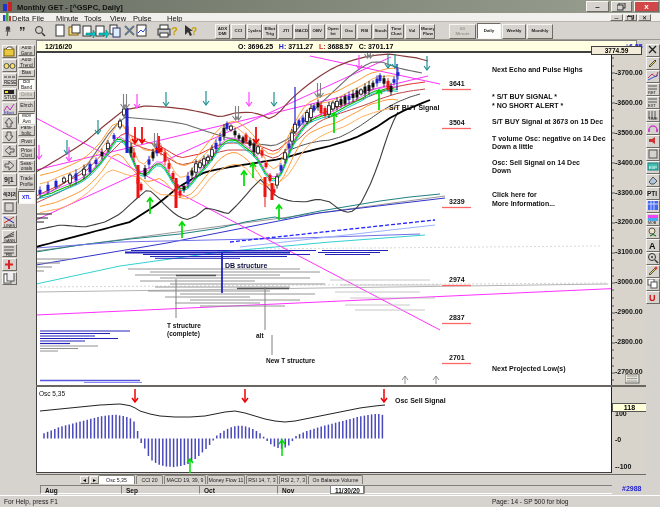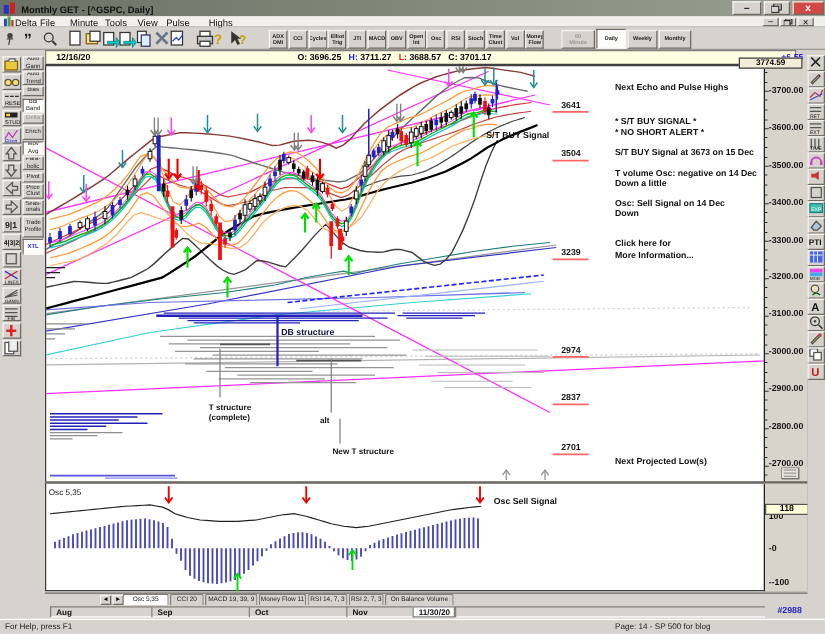--- a/index.html
+++ b/index.html
@@ -47,21 +47,21 @@
       <rect x="0" y="2" width="2.5" height="6" fill="#3344cc"></rect>
       <rect x="3" y="0" width="2.5" height="8" fill="#44aa44"></rect>
       <rect x="6" y="3" width="2" height="5" fill="#cc3333"></rect>
     </svg>
  <span style="left:12px">Delta</span>
     <span style="left:32px">File</span>
     <span style="left:56px">Minute</span>
  <span style="left:84px">Tools</span>
     <span style="left:110px">View</span>
     <span style="left:133px">Pulse</span>
- <span style="left:167px">Highs</span>
+ <span style="left:167px">Help</span>
  <div class="tbtn" style="left:610px;top:1px;width:13px;height:7px;font-size:7px">–</div>
  <div class="tbtn" style="left:624px;top:1px;width:13px;height:7px">
       <svg width="8" height="6">
         <rect x="1.5" y="0" width="5" height="4" fill="none" stroke="#333"></rect>
         <rect x="0" y="1.5" width="5" height="4" fill="#d6d3ce" stroke="#333"></rect>
       </svg>
     </div>
  <div class="tbtn" style="left:638px;top:1px;width:13px;height:7px;font-size:6px">✕</div>
 </div>
 

